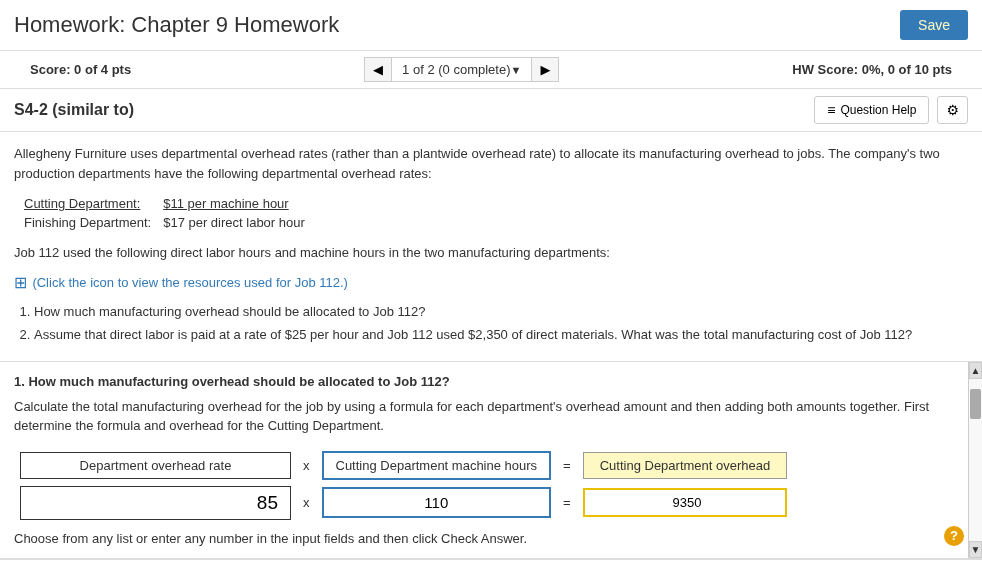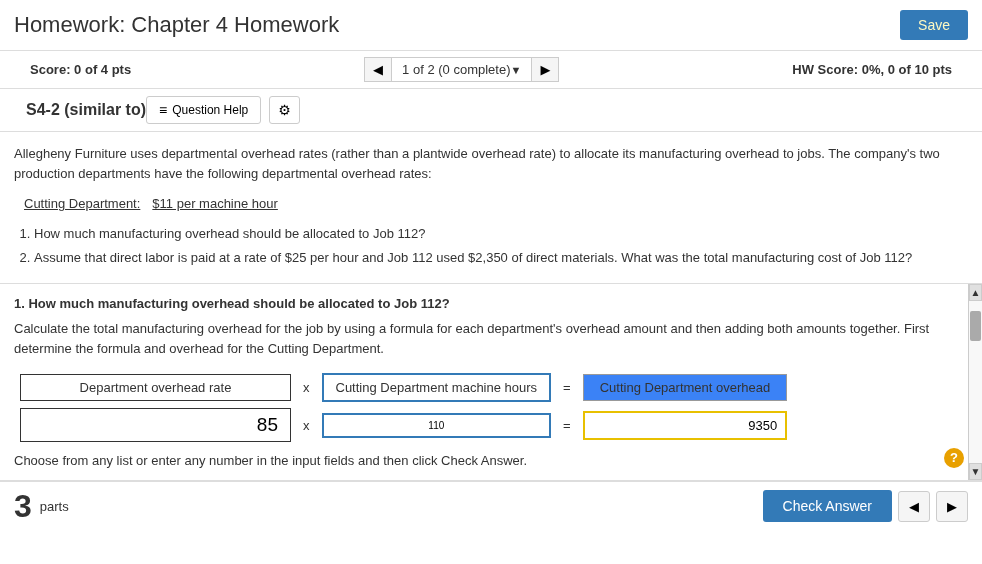--- a/index.html
+++ b/index.html
@@ -13,21 +13,21 @@
     
     .score-bar { display: flex; align-items: center; justify-content: space-between; padding: 6px 30px; border-bottom: 1px solid #ddd; }
     .score-left { font-size: 13px; font-weight: bold; }
     .nav-controls { display: flex; align-items: center; gap: 0; }
     .nav-btn { background: #f5f5f5; border: 1px solid #ccc; padding: 4px 8px; cursor: pointer; font-size: 13px; }
     .nav-label { background: #fff; border: 1px solid #ccc; border-left: none; border-right: none; padding: 4px 10px; font-size: 13px; display: flex; align-items: center; gap: 0; }
     .nav-dropdown { font-size: 11px; color: #333; cursor: pointer; }
     .score-right { font-size: 13px; font-weight: bold; }
 
     
-    .qid-bar { display: flex; align-items: center; padding: 7px 26px; border-bottom: 1px solid #ddd; }
+    .qid-bar { display: flex; align-items: center; justify-content: space-between; padding: 7px 14px; border-bottom: 1px solid #ddd; }
     .qid { font-size: 16px; font-weight: bold; }
     .qid-actions { display: flex; align-items: center; gap: 8px; }
     .qhelp-btn { background: #fff; border: 1px solid #ccc; padding: 5px 12px; cursor: pointer; font-size: 12px; display: flex; align-items: center; gap: 5px; border-radius: 3px; }
     .gear-btn { background: #fff; border: 1px solid #ccc; padding: 5px 8px; cursor: pointer; font-size: 14px; border-radius: 3px; }
 
     
     .content { padding: 12px 14px; border-bottom: 1px solid #ddd; }
     .problem-text { font-size: 13px; line-height: 1.5; margin-bottom: 10px; }
     .dept-table { margin: 8px 0 10px 8px; }
     .dept-table td { padding: 1px 10px 1px 0; font-size: 13px; }
@@ -48,41 +48,41 @@
 
     .ans-question { font-size: 13px; font-weight: bold; margin-bottom: 8px; }
     .ans-question span.num { font-weight: bold; }
     .ans-desc { font-size: 13px; line-height: 1.5; margin-bottom: 12px; }
 
     
     .formula-table { border-collapse: collapse; margin-bottom: 8px; }
     .formula-table td { padding: 3px 6px; font-size: 13px; vertical-align: middle; }
     .formula-cell-label { border: 1px solid #333; padding: 5px 12px; text-align: center; background: #fff; min-width: 200px; }
     .formula-cell-input { border: 2px solid #337ab7; padding: 5px 12px; text-align: center; background: #fff; min-width: 200px; }
-    .formula-cell-result { border: 1px solid #999; padding: 5px 16px; text-align: center; background: #3b82f6; min-width: 180px; }
+    .formula-cell-result { border: 1px solid #999; padding: 5px 16px; text-align: center; background: #fef9c3; min-width: 180px; }
     .formula-cell-result-input { border: 2px solid #e8c000; padding: 5px 12px; text-align: center; background: #fff; min-width: 180px; }
     .op-cell { text-align: center; font-size: 14px; padding: 0 6px; }
 
     .choose-text { font-size: 13px; margin-top: 8px; margin-right: 20px; }
 
     
     .bottom-bar { display: flex; align-items: center; justify-content: space-between; padding: 8px 14px; background: #fff; border-top: 1px solid #ddd; }
     .parts-left { display: flex; align-items: center; gap: 8px; }
     .parts-num { font-size: 32px; font-weight: bold; color: #333; line-height: 1; }
     .bottom-right { display: flex; align-items: center; gap: 6px; }
     .check-btn { background: #337ab7; color: #fff; border: none; padding: 8px 20px; font-size: 14px; cursor: pointer; border-radius: 3px; }
     .arrow-btn { background: #f5f5f5; border: 1px solid #ccc; padding: 7px 10px; cursor: pointer; font-size: 13px; border-radius: 3px; }
 
     .help-icon { display: inline-block; width: 20px; height: 20px; background: #e8a000; color: #fff; border-radius: 50%; text-align: center; line-height: 20px; font-weight: bold; font-size: 13px; cursor: pointer; }
   </style>
 </head>
 <body>
 
 <div class="header">
-  <span class="header-title">Homework: Chapter 4 Homework</span>
+  <span class="header-title">Homework: Chapter 9 Homework</span>
   <button class="save-btn">Save</button>
 </div>
 
 <div class="score-bar">
   <div class="score-left">
     <span>Score:</span>
     <span>0 of 4 pts</span>
   </div>
   <div class="nav-controls">
     <button class="nav-btn">◀</button>
@@ -112,22 +112,33 @@
 </div>
 
 <div class="content">
   <p class="problem-text">Allegheny Furniture uses departmental overhead rates (rather than a plantwide overhead rate) to allocate its manufacturing overhead to jobs. The company's two production departments have the following departmental overhead rates:</p>
   <table class="dept-table">
     <tbody>
         <tr>
       <td class="underline">Cutting Department:</td>
       <td class="underline">$11 per machine hour</td>
     </tr>
+    <tr>
+      <td>Finishing Department:</td>
+      <td>$17 per direct labor hour</td>
+    </tr>
   </tbody>
     </table>
+  <div class="job-section">
+    <p class="problem-text">Job 112 used the following direct labor hours and machine hours in the two manufacturing departments:</p>
+    <a class="icon-link" href="#">
+      <span class="grid-icon">⊞</span>
+      <span>(Click the icon to view the resources used for Job 112.)</span>
+    </a>
+  </div>
   <div class="questions-list">
     <ol>
       <li><span>How much manufacturing overhead should be allocated to Job 112?</span></li>
       <li><span>Assume that direct labor is paid at a rate of $25 per hour and Job 112 used $2,350 of direct materials. What was the total manufacturing cost of Job 112?</span></li>
     </ol>
   </div>
 </div>
 
 <div class="answer-section">
   <div style="margin-right: 16px;">
@@ -148,23 +159,23 @@
               <div class="formula-cell-input">Cutting Department machine hours</div>
             </td>
         <td class="op-cell">=</td>
         <td>
               <div class="formula-cell-result">Cutting Department overhead</div>
             </td>
       </tr>
       <tr>
         <td><input type="text" class="formula-cell-label" style="border: 1px solid rgb(51, 51, 51); text-align: right; font-size: 19px; width: 100%;" value="85"></td>
         <td class="op-cell">x</td>
-        <td><input type="text" class="formula-cell-input" style="border: 2px solid rgb(51, 122, 183); text-align: center; font-size: 10px; width: 100%;" value="110"></td>
+        <td><input type="text" class="formula-cell-input" style="border: 2px solid rgb(51, 122, 183); text-align: center; font-size: 15px; width: 100%;" value="110"></td>
         <td class="op-cell">=</td>
-        <td><input type="text" class="formula-cell-result-input" style="border: 2px solid rgb(232, 192, 0); text-align: right; font-size: 13px; width: 100%; padding-right: 8px;" value="9350"></td>
+        <td><input type="text" class="formula-cell-result-input" style="border: 2px solid rgb(232, 192, 0); text-align: center; font-size: 13px; width: 100%; padding-right: 8px;" value="9350"></td>
       </tr>
     </tbody>
       </table>
 
     <p class="choose-text">Choose from any list or enter any number in the input fields and then click Check Answer.</p>
   </div>
 
   <div class="scrollbar-hint">
     <div class="sb-up">▲</div>
     <div class="sb-track">

